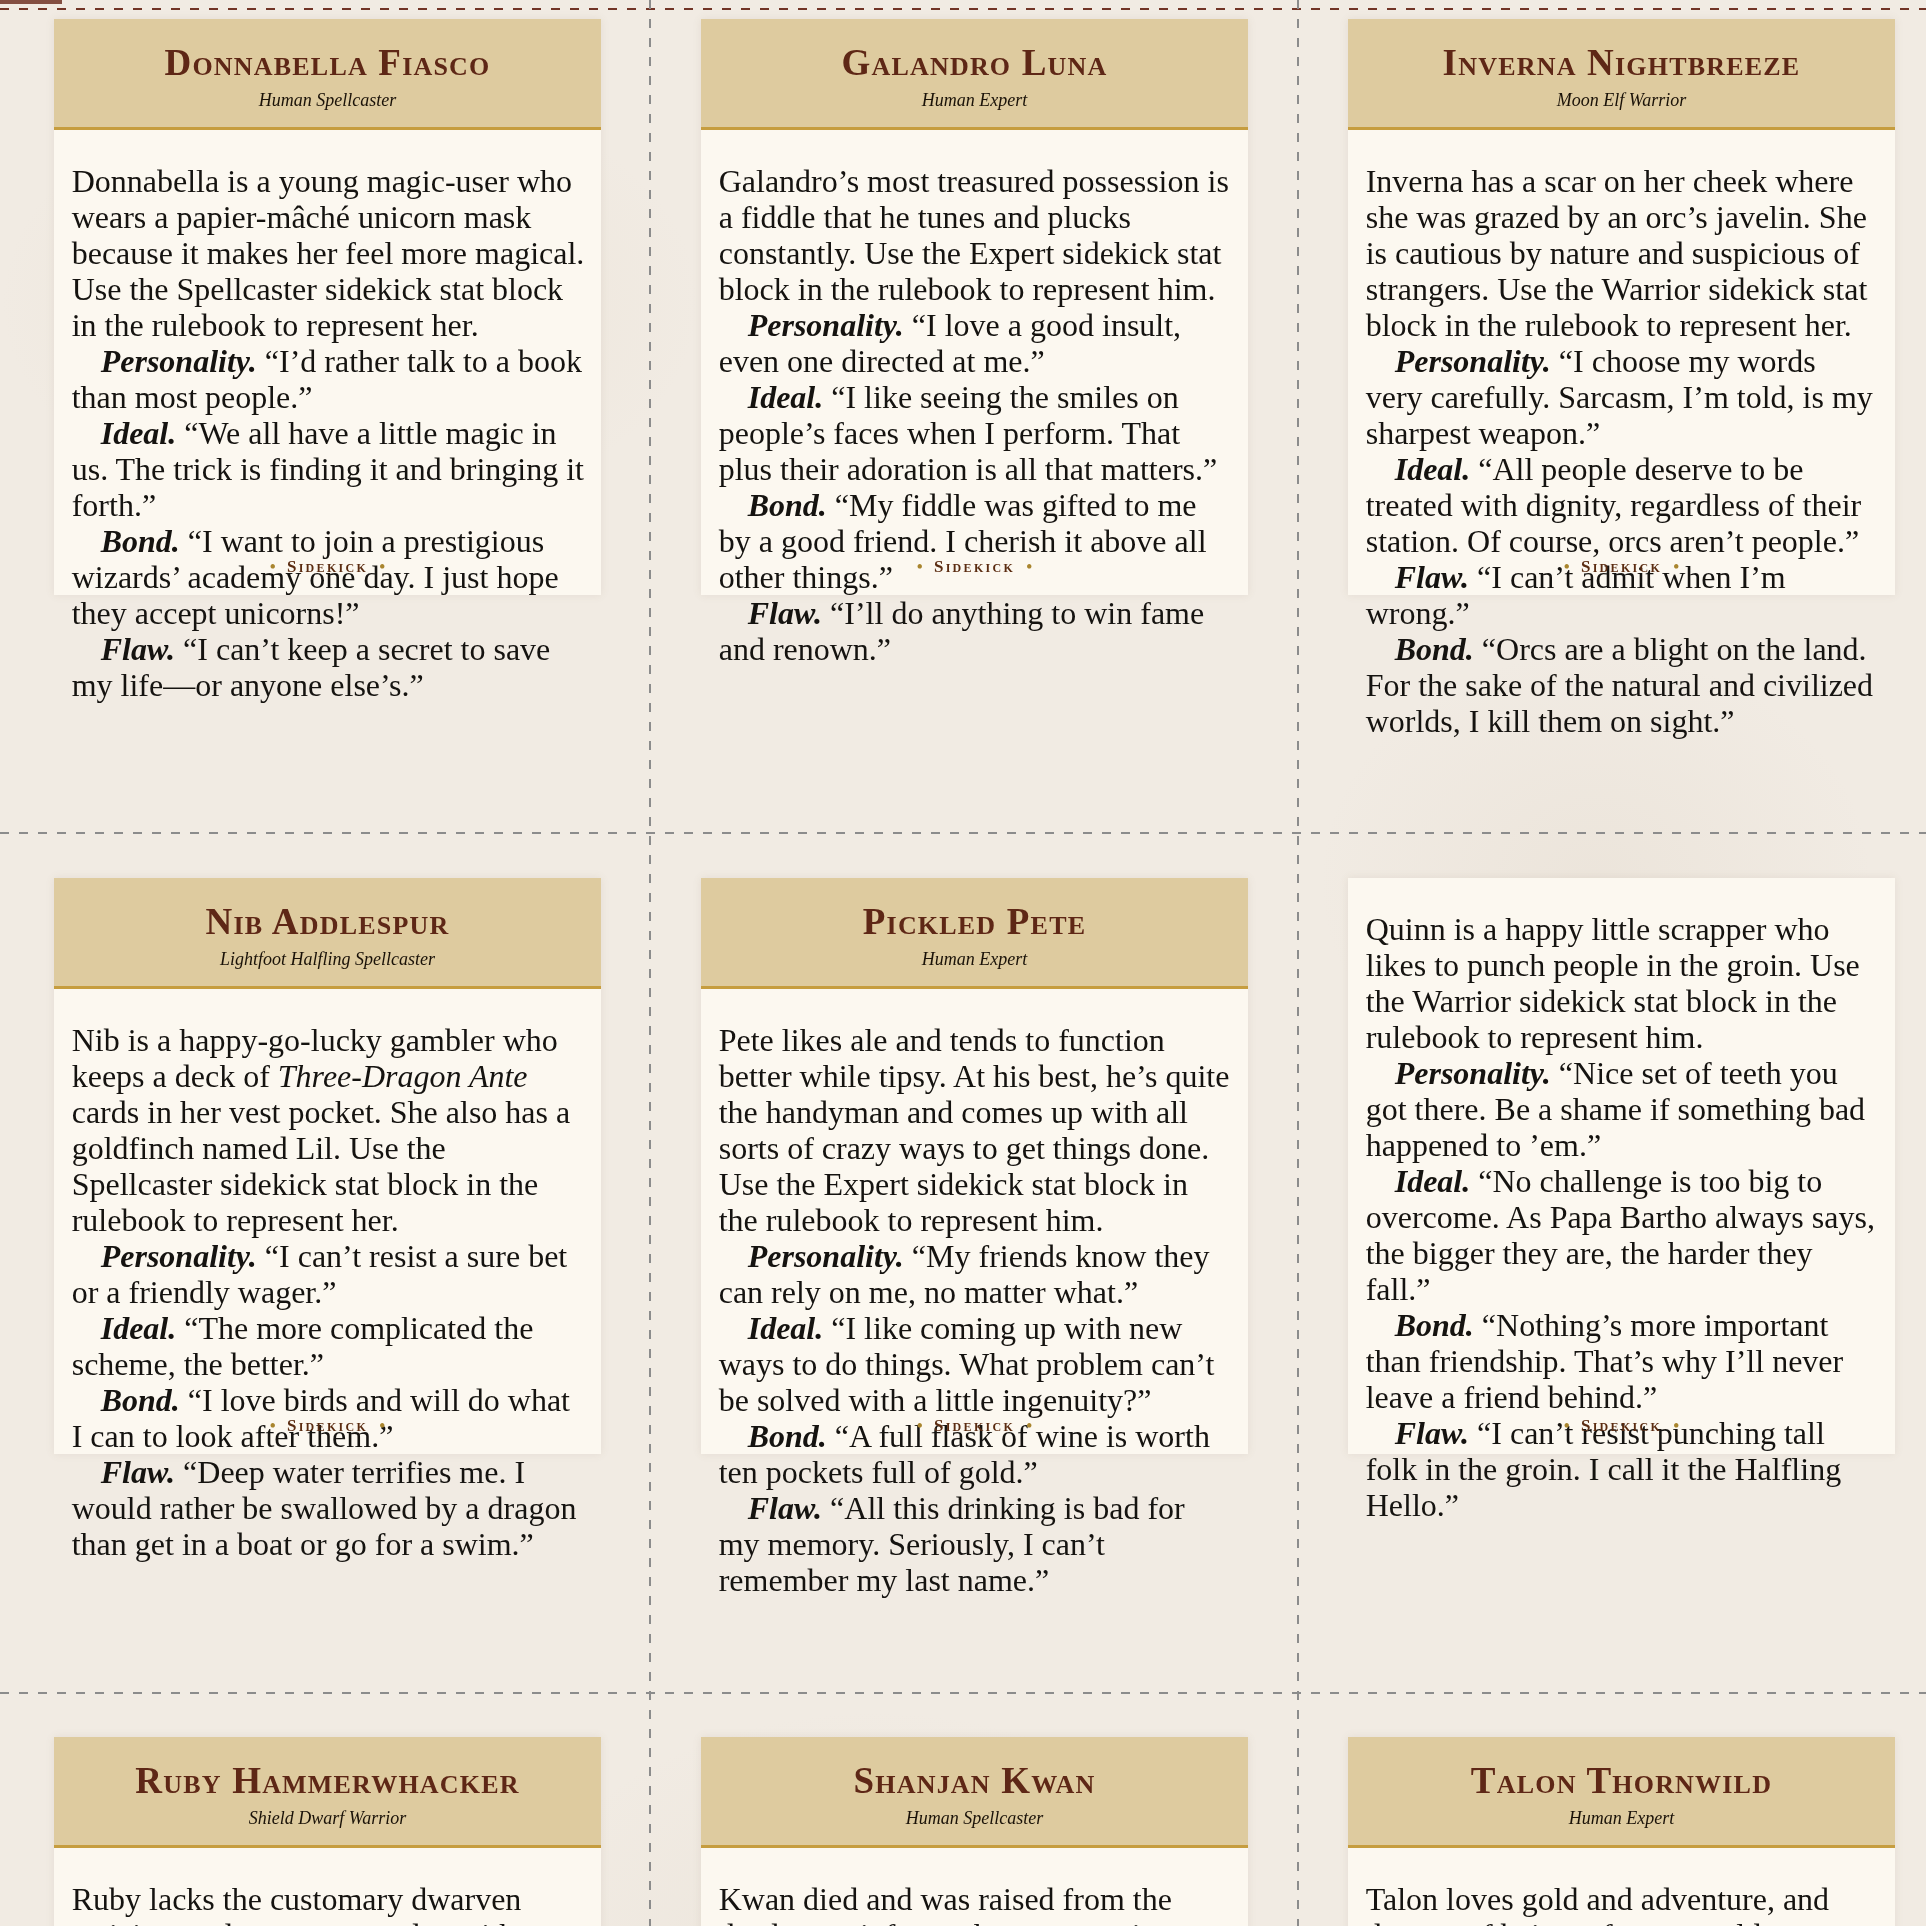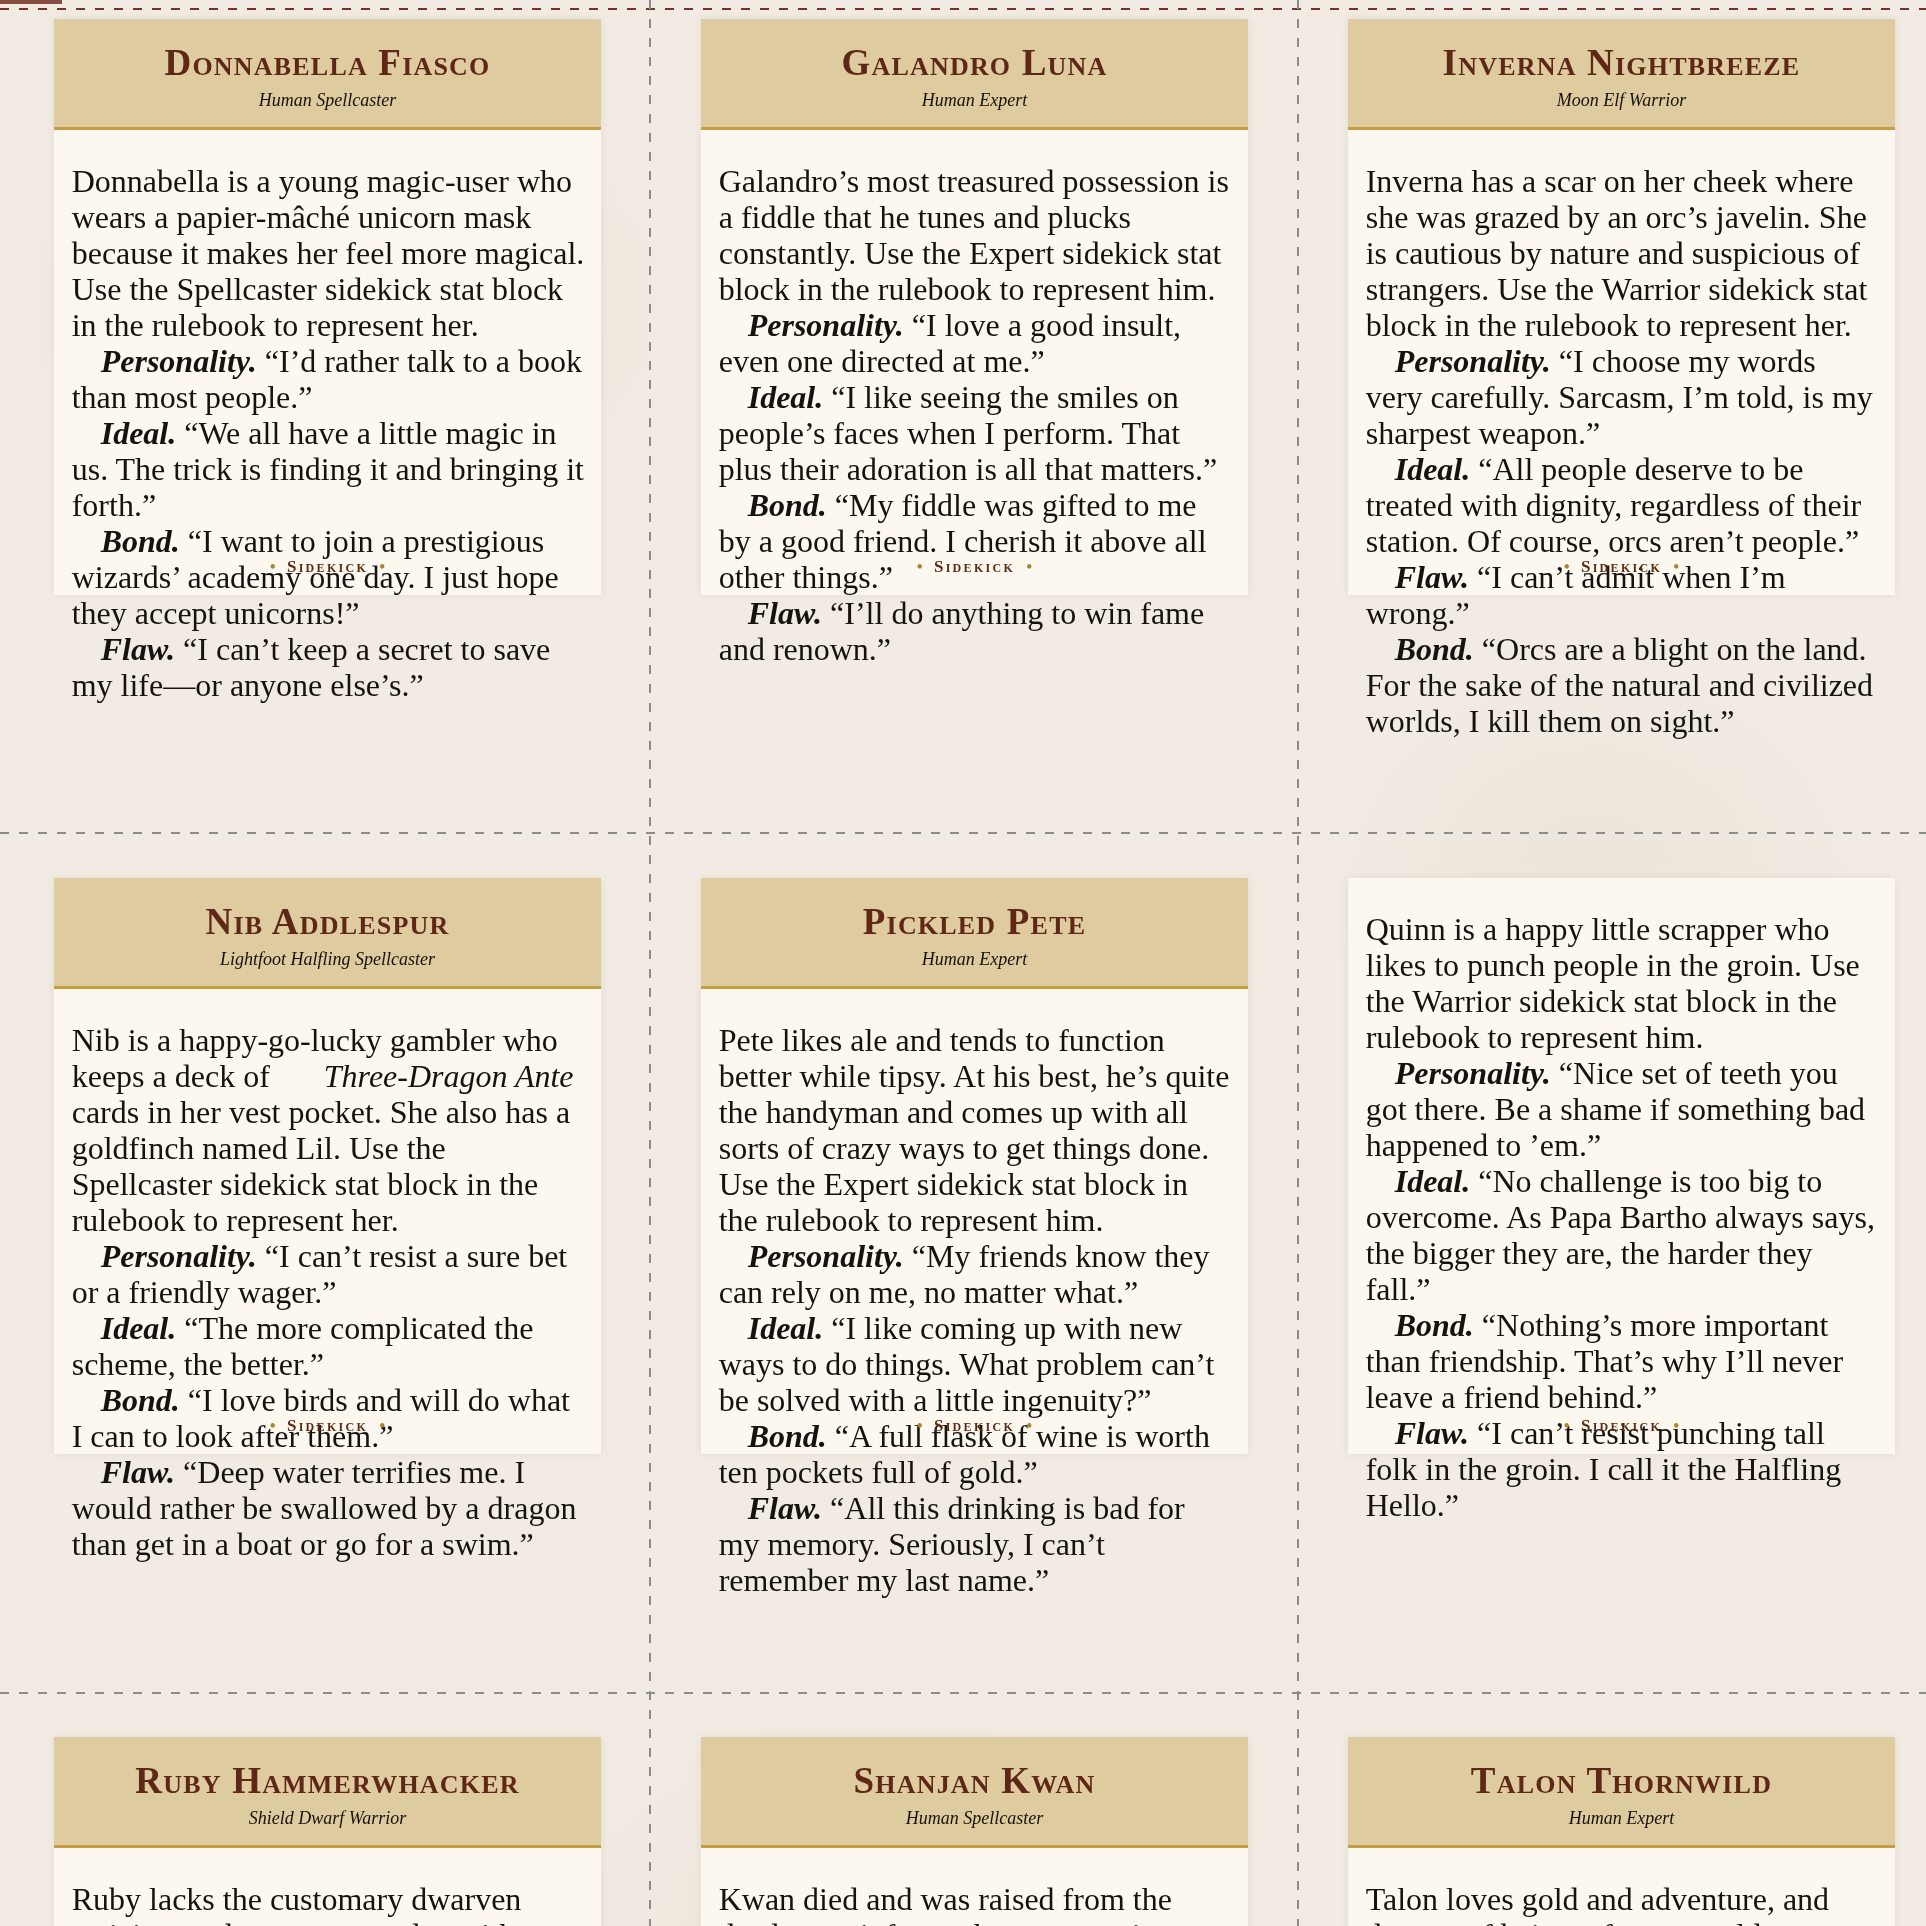--- a/index.html
+++ b/index.html
@@ -82,21 +82,21 @@
   }
   .body{
     padding:33px 14.6px 0 17.7px;
     color:var(--body-text);
     font-size:32px;
     line-height:36px;
   }
   .par{ text-align:left; }
   .par.indent{ text-indent:29px; }
   .lead{ font-weight:700; font-style:italic; }
-  .ital{ font-style:italic;margin-left:46px; }
+  .ital{ font-style:italic; }
   .foot{
     position:absolute; left:0; bottom:18.5px; width:100%;
     display:flex; align-items:center; justify-content:center; gap:10.8px;
   }
   .footlabel{
     font-variant:small-caps;
     font-weight:600;
     font-size:17px;
     letter-spacing:2.3px;
     color:var(--footer-color);

